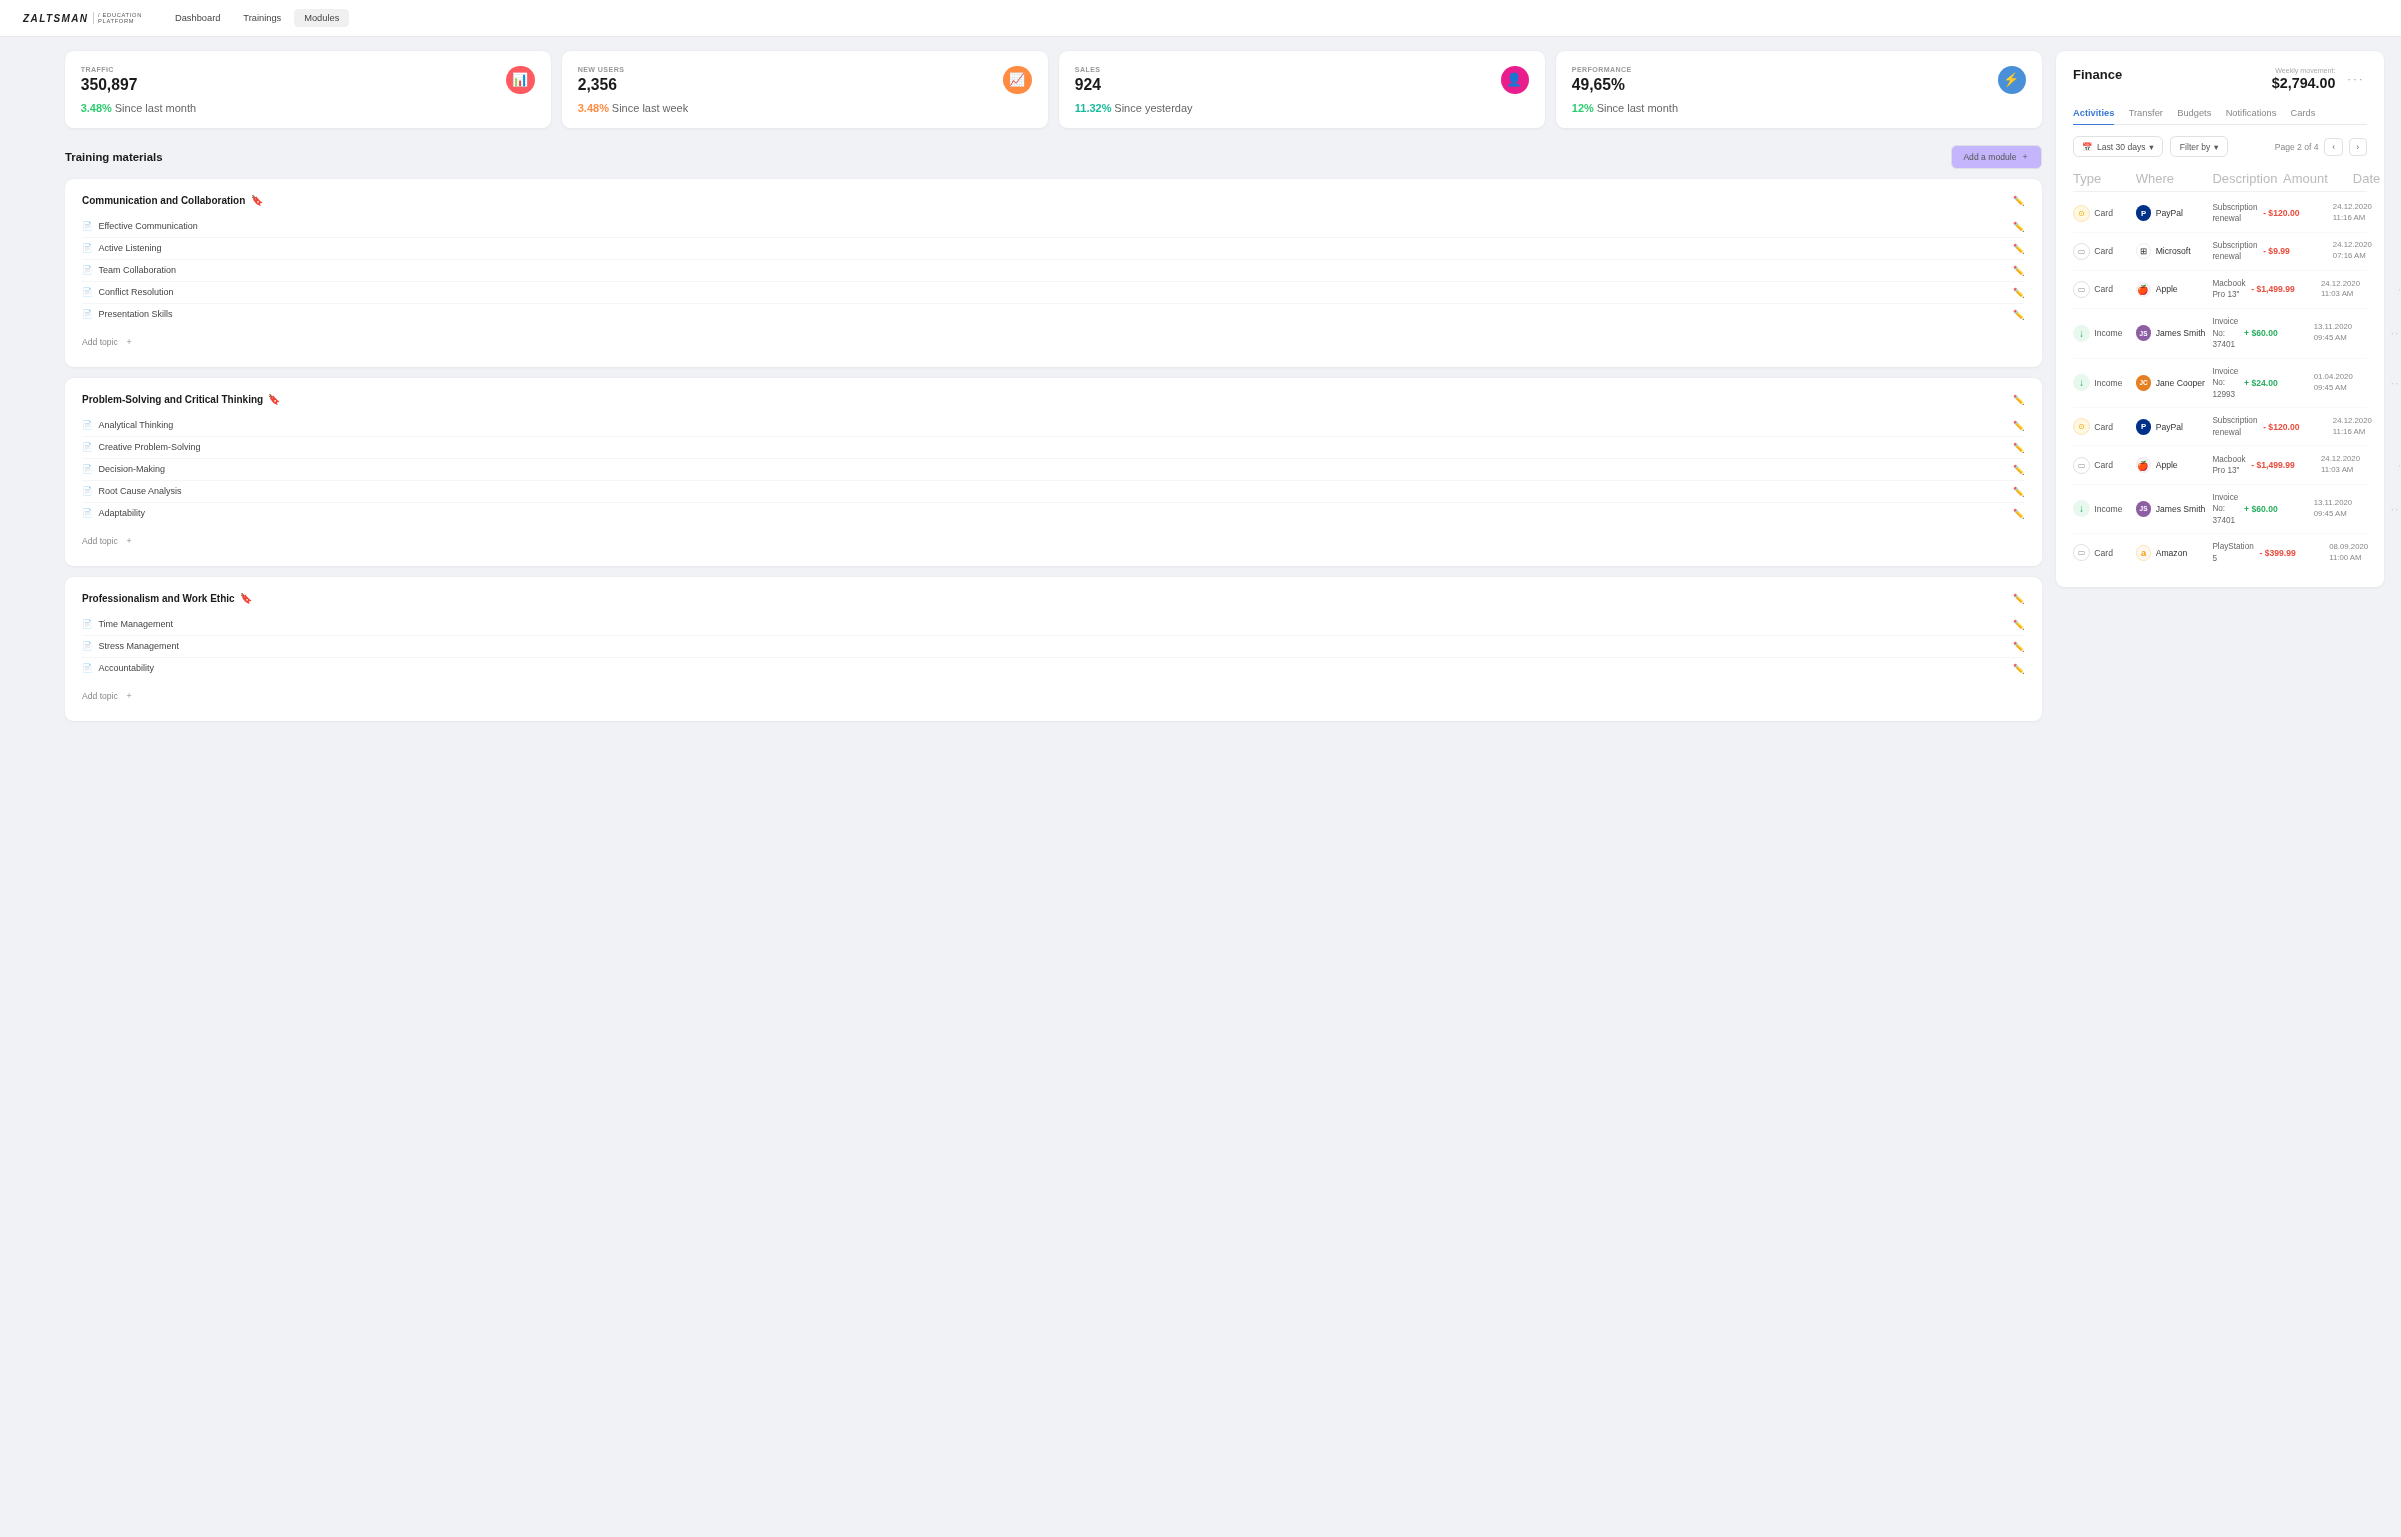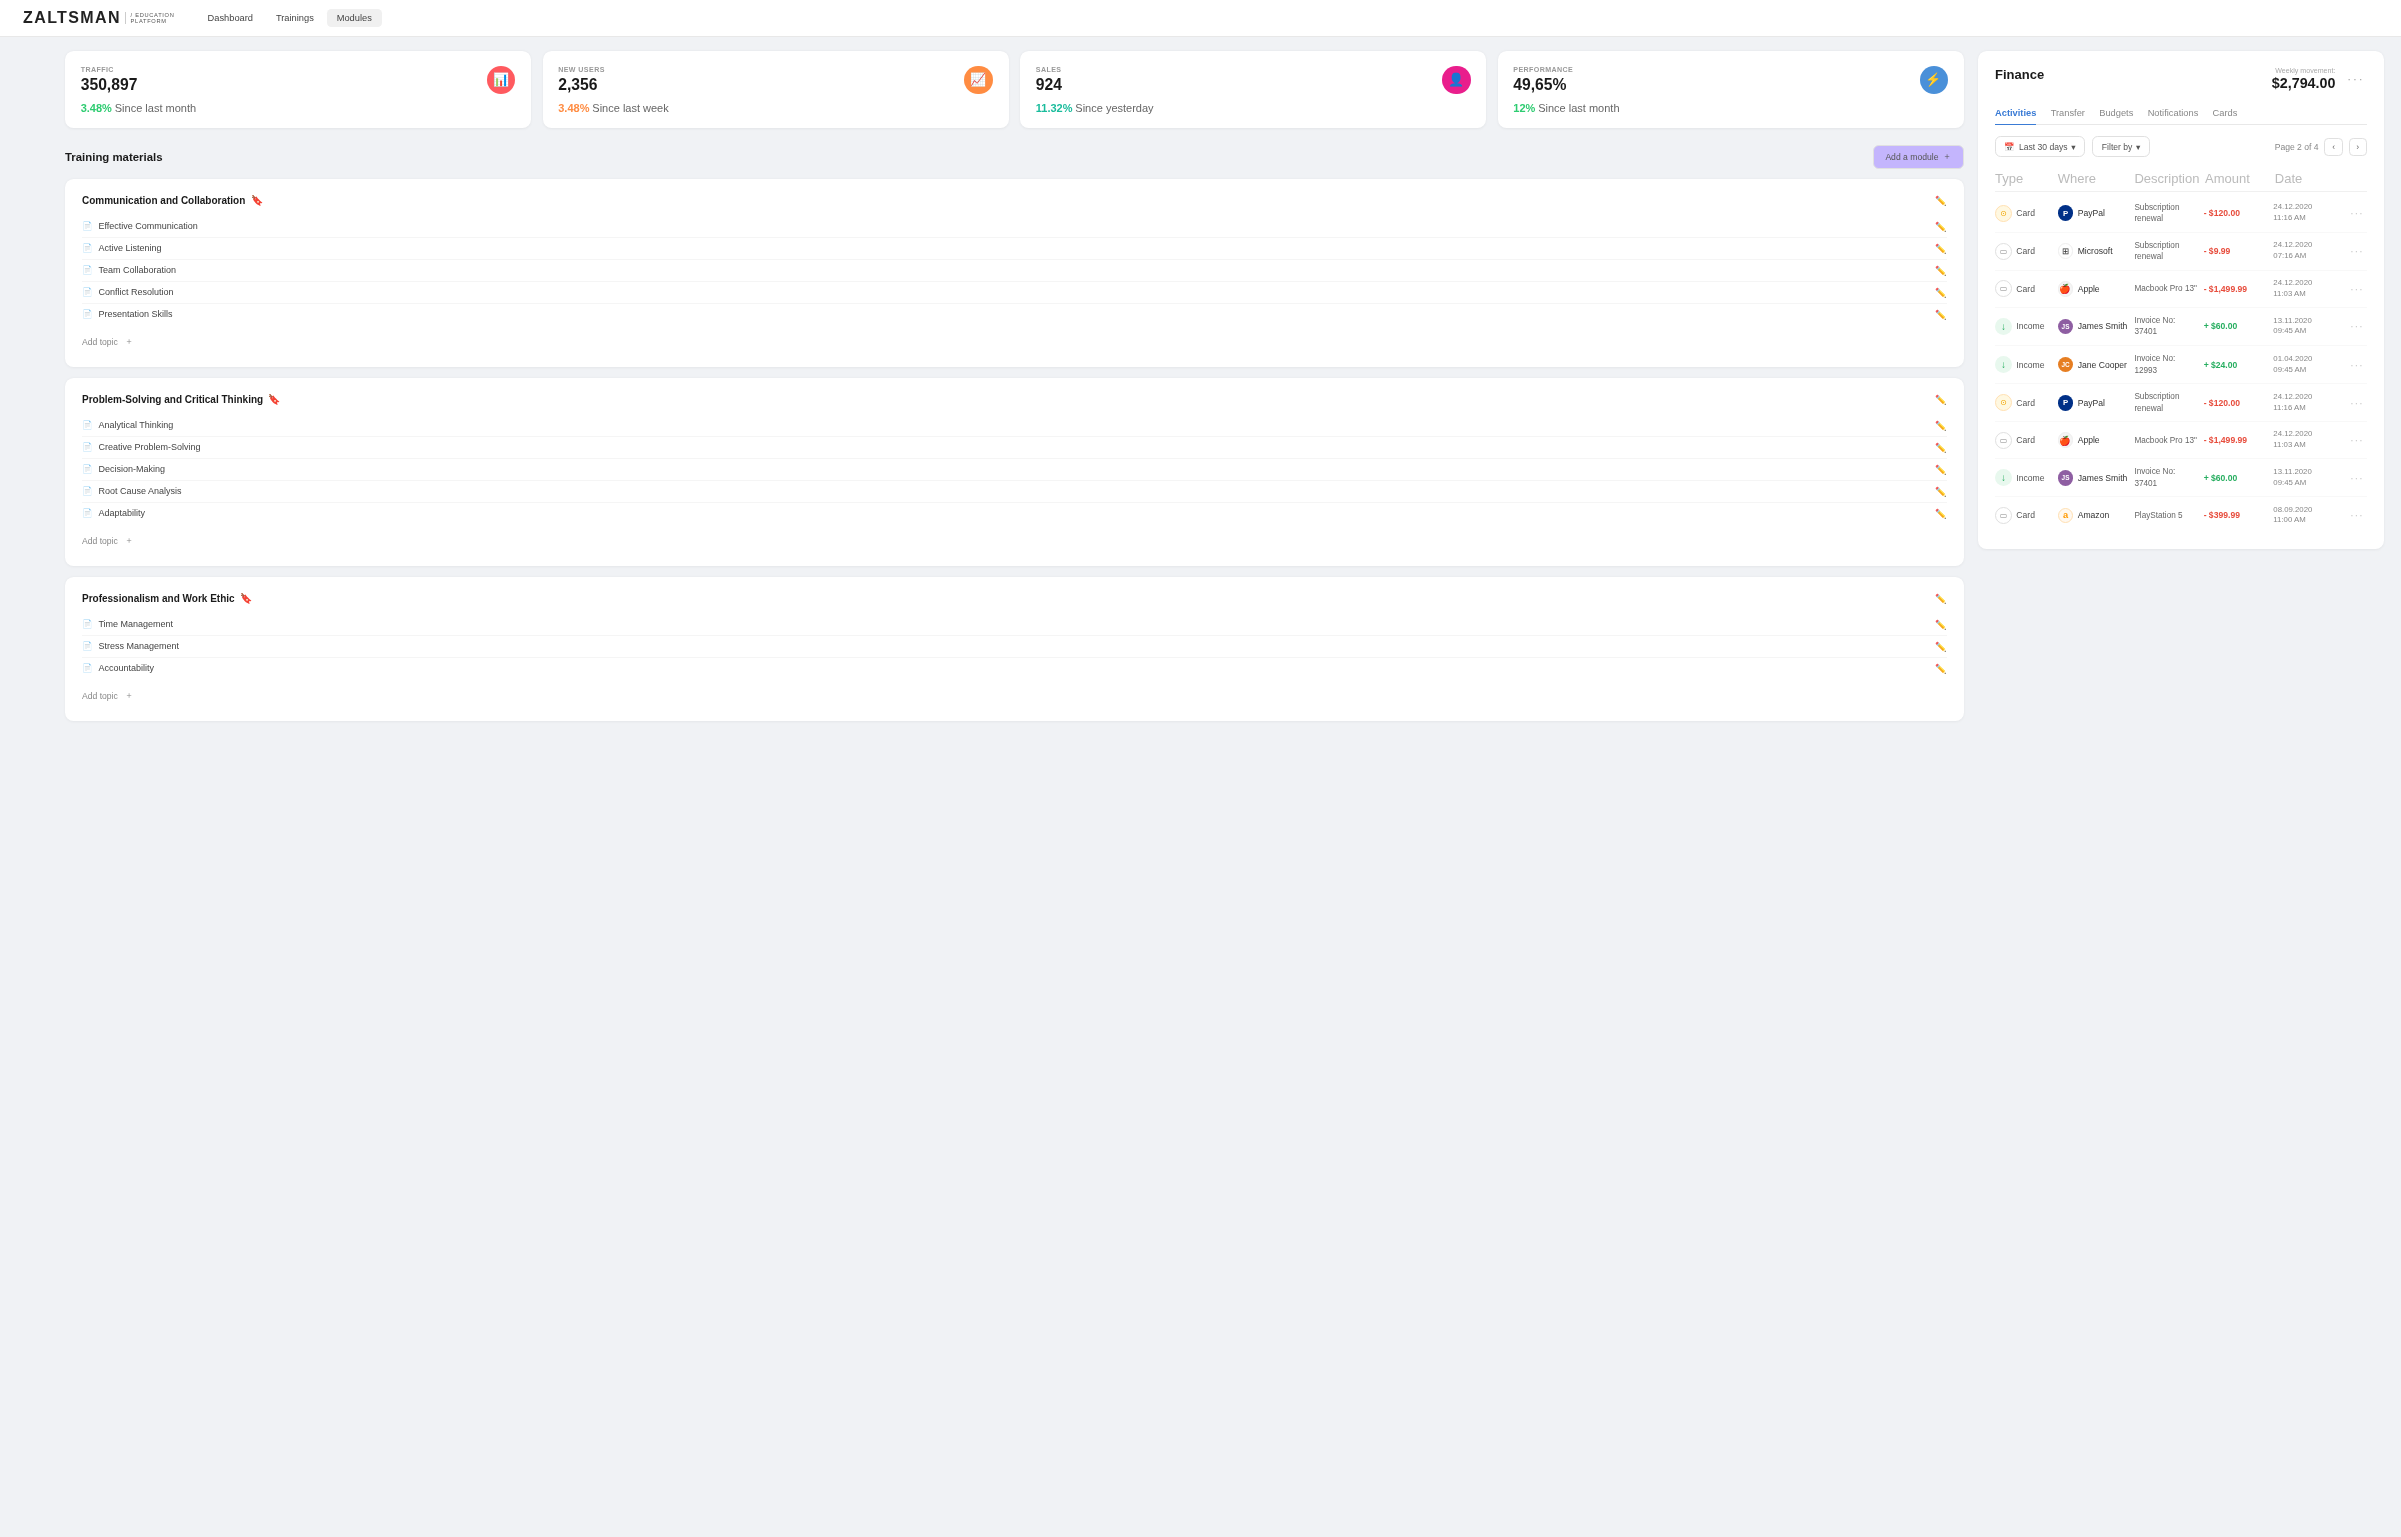--- a/index.html
+++ b/index.html
@@ -9,21 +9,21 @@
     .navbar { background: #fff; display: flex; align-items: center; padding: 0 23px; height: 37px; border-bottom: 0.7px solid #e8e8e8; }
     .logo { font-weight: 900; font-size: 10.7px; letter-spacing: 0.7px; margin-right: 23px; display: flex; align-items: center; gap: 4.3px; }
     .logo-sub { font-size: 5.7px; font-weight: 400; line-height: 1.1; color: #555; border-left: 0.7px solid #ccc; padding-left: 4.3px; }
     .nav-links { display: flex; gap: 2.9px; }
     .nav-link { padding: 4.3px 10px; border-radius: 4.3px; cursor: pointer; font-size: 9.3px; color: #444; border: none; background: none; }
     .nav-link.active { background: #f0f0f0; font-weight: 500; }
 
     
     .main-content { display: flex; padding: 14.3px 17px; gap: 14.3px; }
     .left-panel { flex: 1; min-width: 0; margin-left: 48px; }
-    .right-panel { width: 406px; flex-shrink: 0; }
+    .right-panel { width: 328px; flex-shrink: 0; }
 
     
     .stats-row { display: flex; gap: 11.4px; margin-bottom: 17px; }
     .stat-card { background: #fff; border-radius: 8.6px; padding: 14.3px 15.7px; flex: 1; display: flex; flex-direction: column; box-shadow: 0 0.7px 2.9px rgba(0,0,0,0.06); }
     .stat-card-inner { display: flex; justify-content: space-between; align-items: flex-start; }
     .stat-label { font-size: 7.1px; font-weight: 600; color: #999; letter-spacing: 0.4px; text-transform: uppercase; margin-bottom: 2.9px; }
     .stat-value { font-size: 15.7px; font-weight: 700; color: #1a1a1a; }
     .stat-icon { width: 28.5px; height: 28.5px; border-radius: 50%; display: flex; align-items: center; justify-content: center; font-size: 13px; }
     .stat-icon.red { background: #ff5a5f; }
     .stat-icon.orange { background: #ff8c42; }
@@ -98,21 +98,21 @@
     .avatar-sm { width: 15.7px; height: 15.7px; border-radius: 50%; display: inline-flex; align-items: center; justify-content: center; font-size: 6.4px; font-weight: 700; color: #fff; }
 
     .more-btn { background: none; border: none; cursor: pointer; color: #aaa; font-size: 13px; padding: 0 2.9px; }
     .more-dots { letter-spacing: 1.4px; }
   </style>
 </head>
 <body>
 
 <nav class="navbar">
   <div class="logo">
-    <span style="font-weight:900;font-size:16px;letter-spacing:1.4px;">ZALTSMAN</span>
+    <span style="font-weight:900;font-size:10px;letter-spacing:1.4px;font-style:italic;">ZALTSMAN</span>
     <div class="logo-sub">
       <div>/ EDUCATION</div>
       <div>PLATFORM</div>
     </div>
   </div>
   <div class="nav-links">
     <button class="nav-link">Dashboard</button>
     <button class="nav-link">Trainings</button>
     <button class="nav-link active">Modules</button>
   </div>

